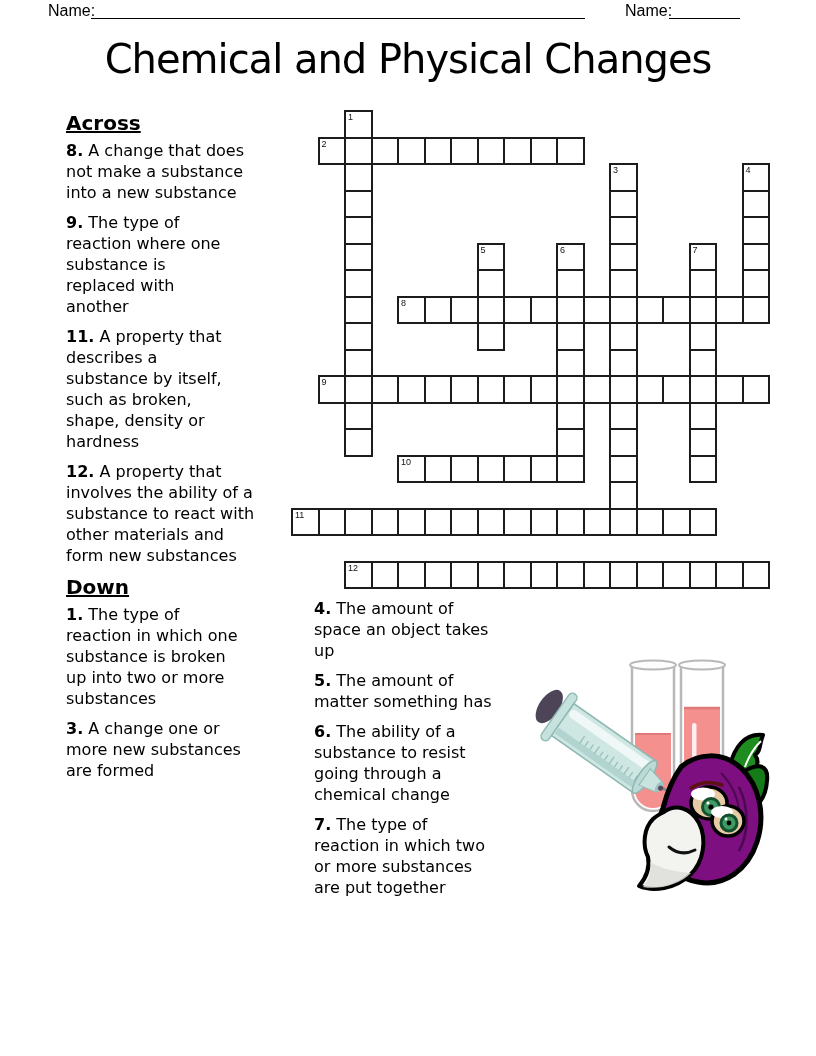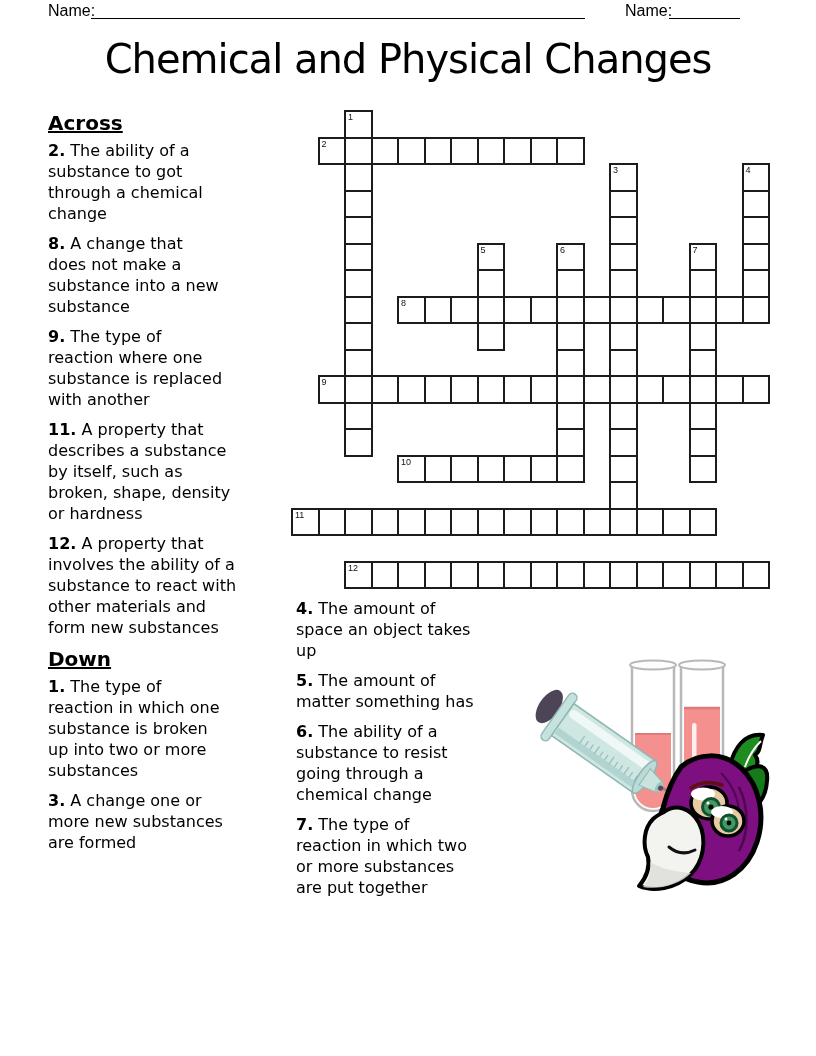--- a/index.html
+++ b/index.html
@@ -21,21 +21,21 @@
          font-family:"DejaVu Sans",sans-serif;}
 
   
   #grid{position:absolute;left:291px;top:110px;}
   .cell{position:absolute;width:28.5px;height:28.5px;background:#fff;
         border:2px solid #1c1c1c;box-sizing:border-box;}
   .cellnum{position:absolute;top:0px;left:2px;font-size:9px;line-height:10px;
            font-family:"Liberation Sans",sans-serif;color:#111;}
 
   
-  .clue-col{position:absolute;font-size:16px;line-height:21px;}
+  .clue-col{position:absolute;font-size:16px;line-height:21px;margin-left:18px;}
   .col1{left:48px;top:111px;width:215px;}
   .col2{left:296px;top:598px;width:215px;}
   .heading{font-size:20px;line-height:24px;font-weight:bold;
            text-decoration:underline;text-decoration-thickness:2px;
            margin:0 0 5px 0;}
   .clue{margin:0 0 9px 0;}
   .clue .num{font-weight:bold;}
   .clue .num::after{content:".";}
   
   .across-list .clue:nth-child(1){max-width:192px;}
@@ -208,21 +208,20 @@
       <div class="cell" style="left: 344.5px; top: 450.5px;"></div>
       <div class="cell" style="left: 371px; top: 450.5px;"></div>
       <div class="cell" style="left: 397.5px; top: 450.5px;"></div>
       <div class="cell" style="left: 424px; top: 450.5px;"></div>
       <div class="cell" style="left: 450.5px; top: 450.5px;"></div>
     </div>
 
   <div class="clue-col col1">
     <div class="heading">Across</div>
     <div class="across-list">
-  <div class="clue"><span class="num">2</span> <span class="txt">The ability of a substance to got through a chemical change</span></div>
 
   <div class="clue"><span class="num">8</span> <span class="txt">A change that does not make a substance into a new substance</span></div>
 
   <div class="clue"><span class="num">9</span> <span class="txt">The type of reaction where one substance is replaced with another</span></div>
 
 
   <div class="clue"><span class="num">11</span> <span class="txt">A property that describes a substance by itself, such as broken, shape, density or hardness</span></div>
 
   <div class="clue"><span class="num">12</span> <span class="txt">A property that involves the ability of a substance to react with other materials and form new substances</span></div>
 </div>

